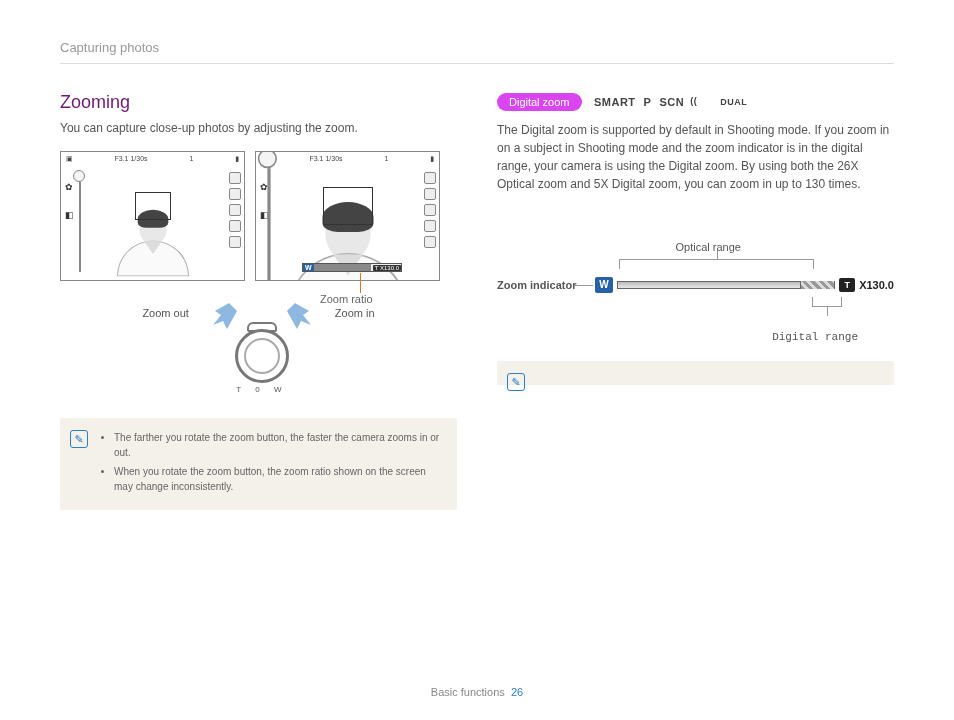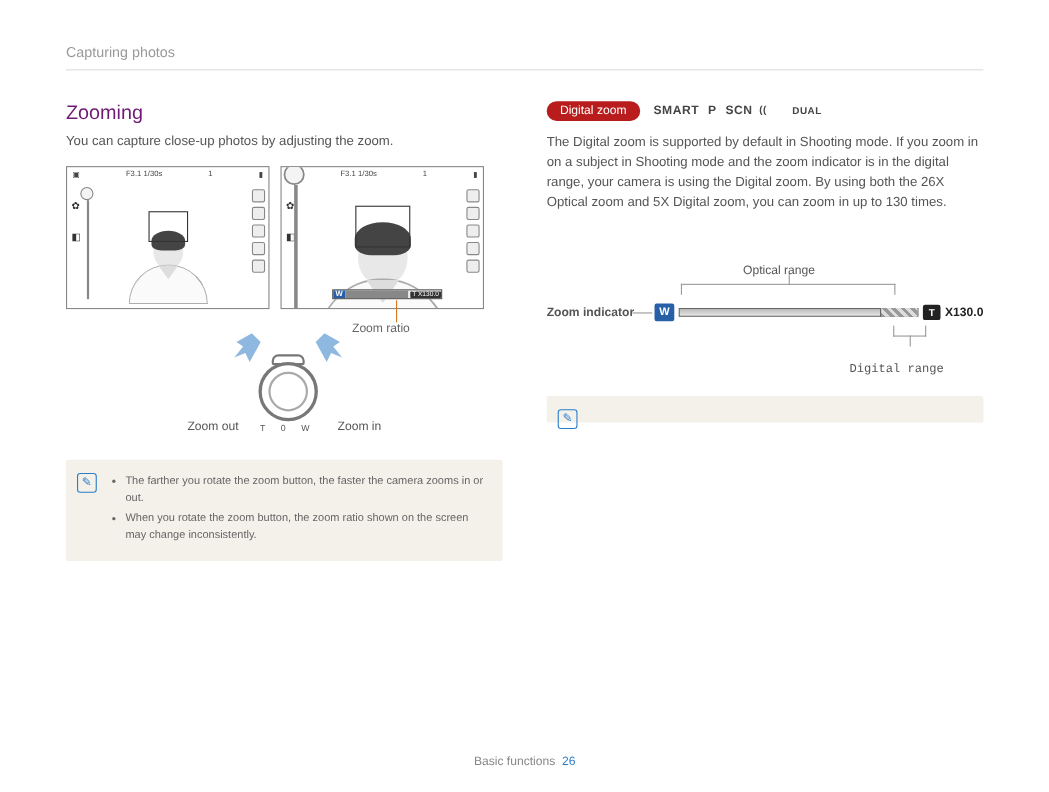--- a/index.html
+++ b/index.html
@@ -160,23 +160,23 @@
     font-size: 6px;
     background: #333;
     color: #fff;
     padding: 0 2px;
     border-radius: 1px;
     margin-left: 2px;
     white-space: nowrap;
   }
   .dial-area {
     display: flex;
-    align-items: flex-end;
+    align-items: flex-start;
     justify-content: center;
-    gap: 0;
+    gap: 28px;
     margin: 26px 0 24px 0;
     position: relative;
   }
   .dial-label {
     font-size: 11px;
     color: #555;
   }
   .dial-wrap {
     position: relative;
     width: 90px;
@@ -241,21 +241,21 @@
     align-items: center;
     justify-content: center;
     color: #2b7ec8;
     font-size: 11px;
   }
   .note-box ul { list-style: disc; margin-left: 14px; }
   .note-box li { margin-bottom: 4px; }
 
   .badge {
     display: inline-block;
-    background: #b91c1c;
+    background: #d946ef;
     color: #fff;
     font-size: 11px;
     padding: 3px 12px;
     border-radius: 10px;
     margin-right: 8px;
     vertical-align: middle;
   }
   .modes {
     display: inline-flex;
     align-items: center;

